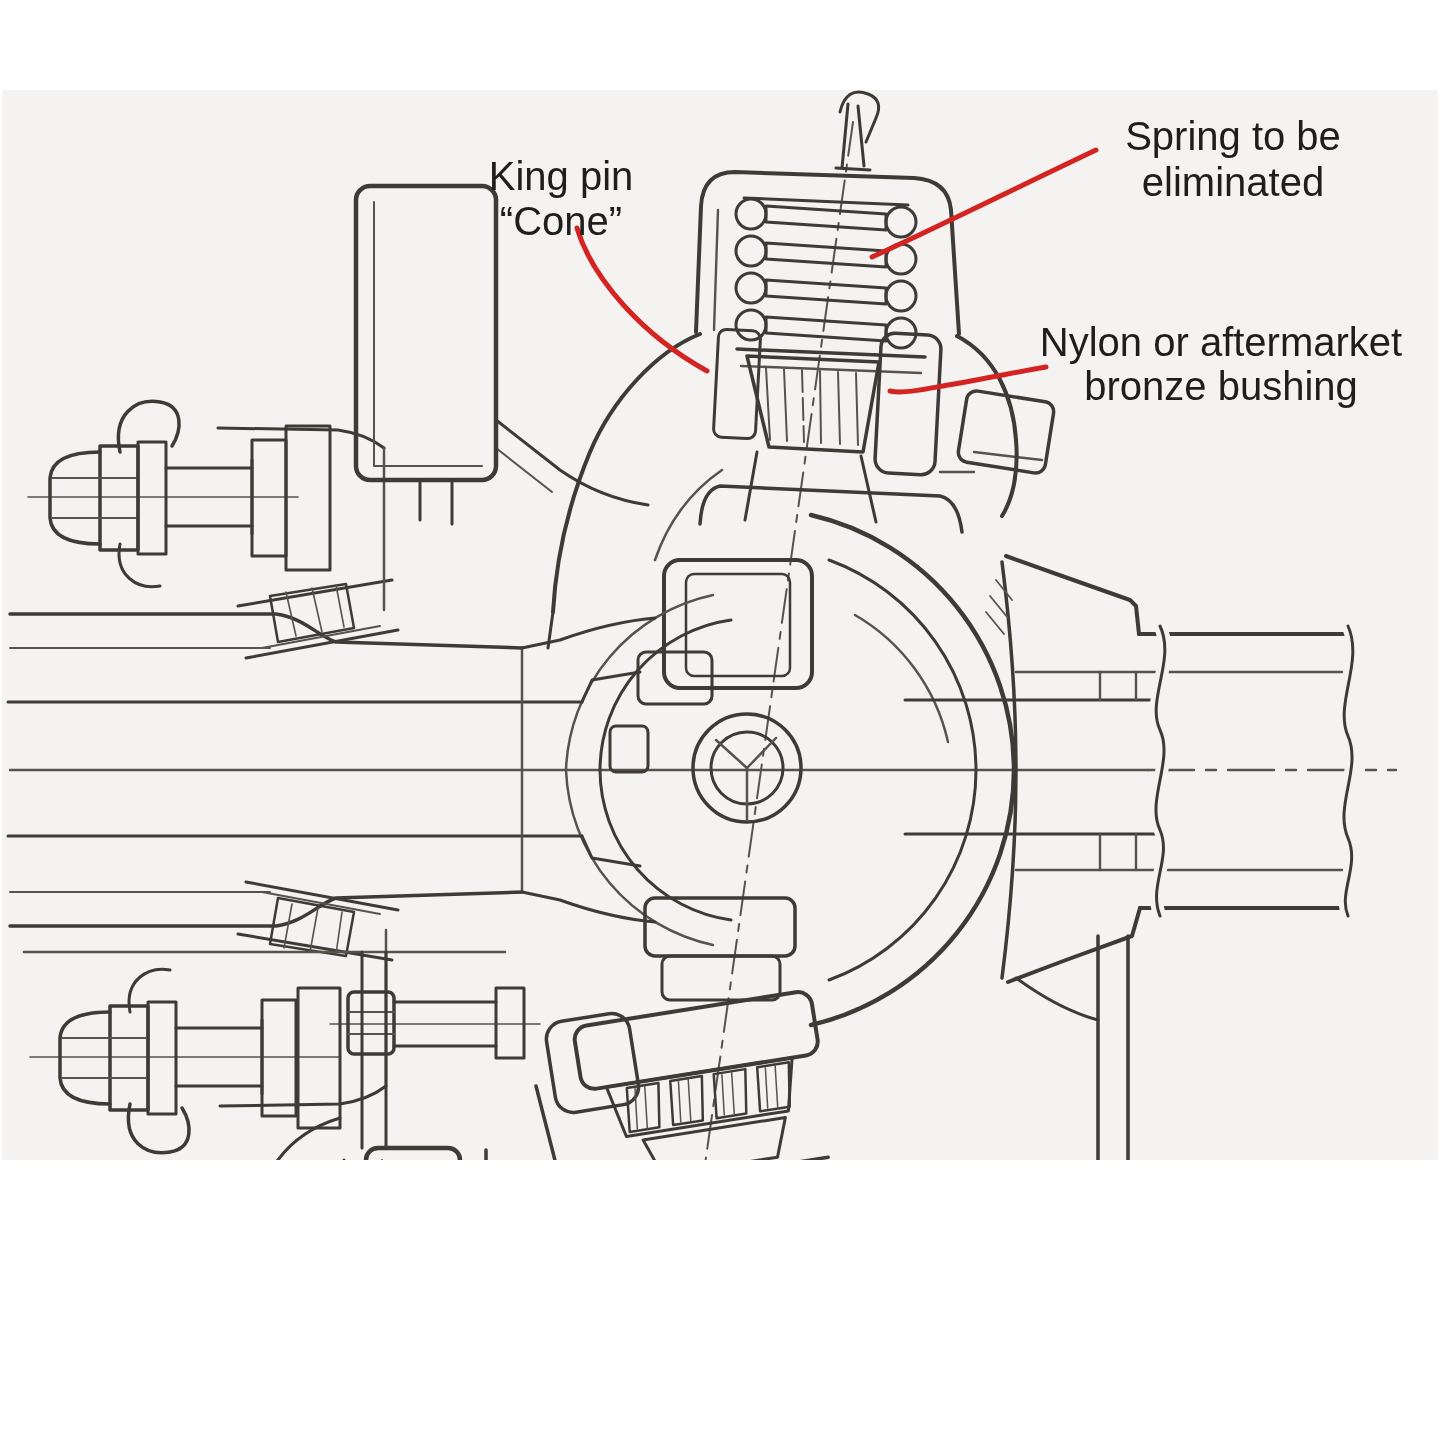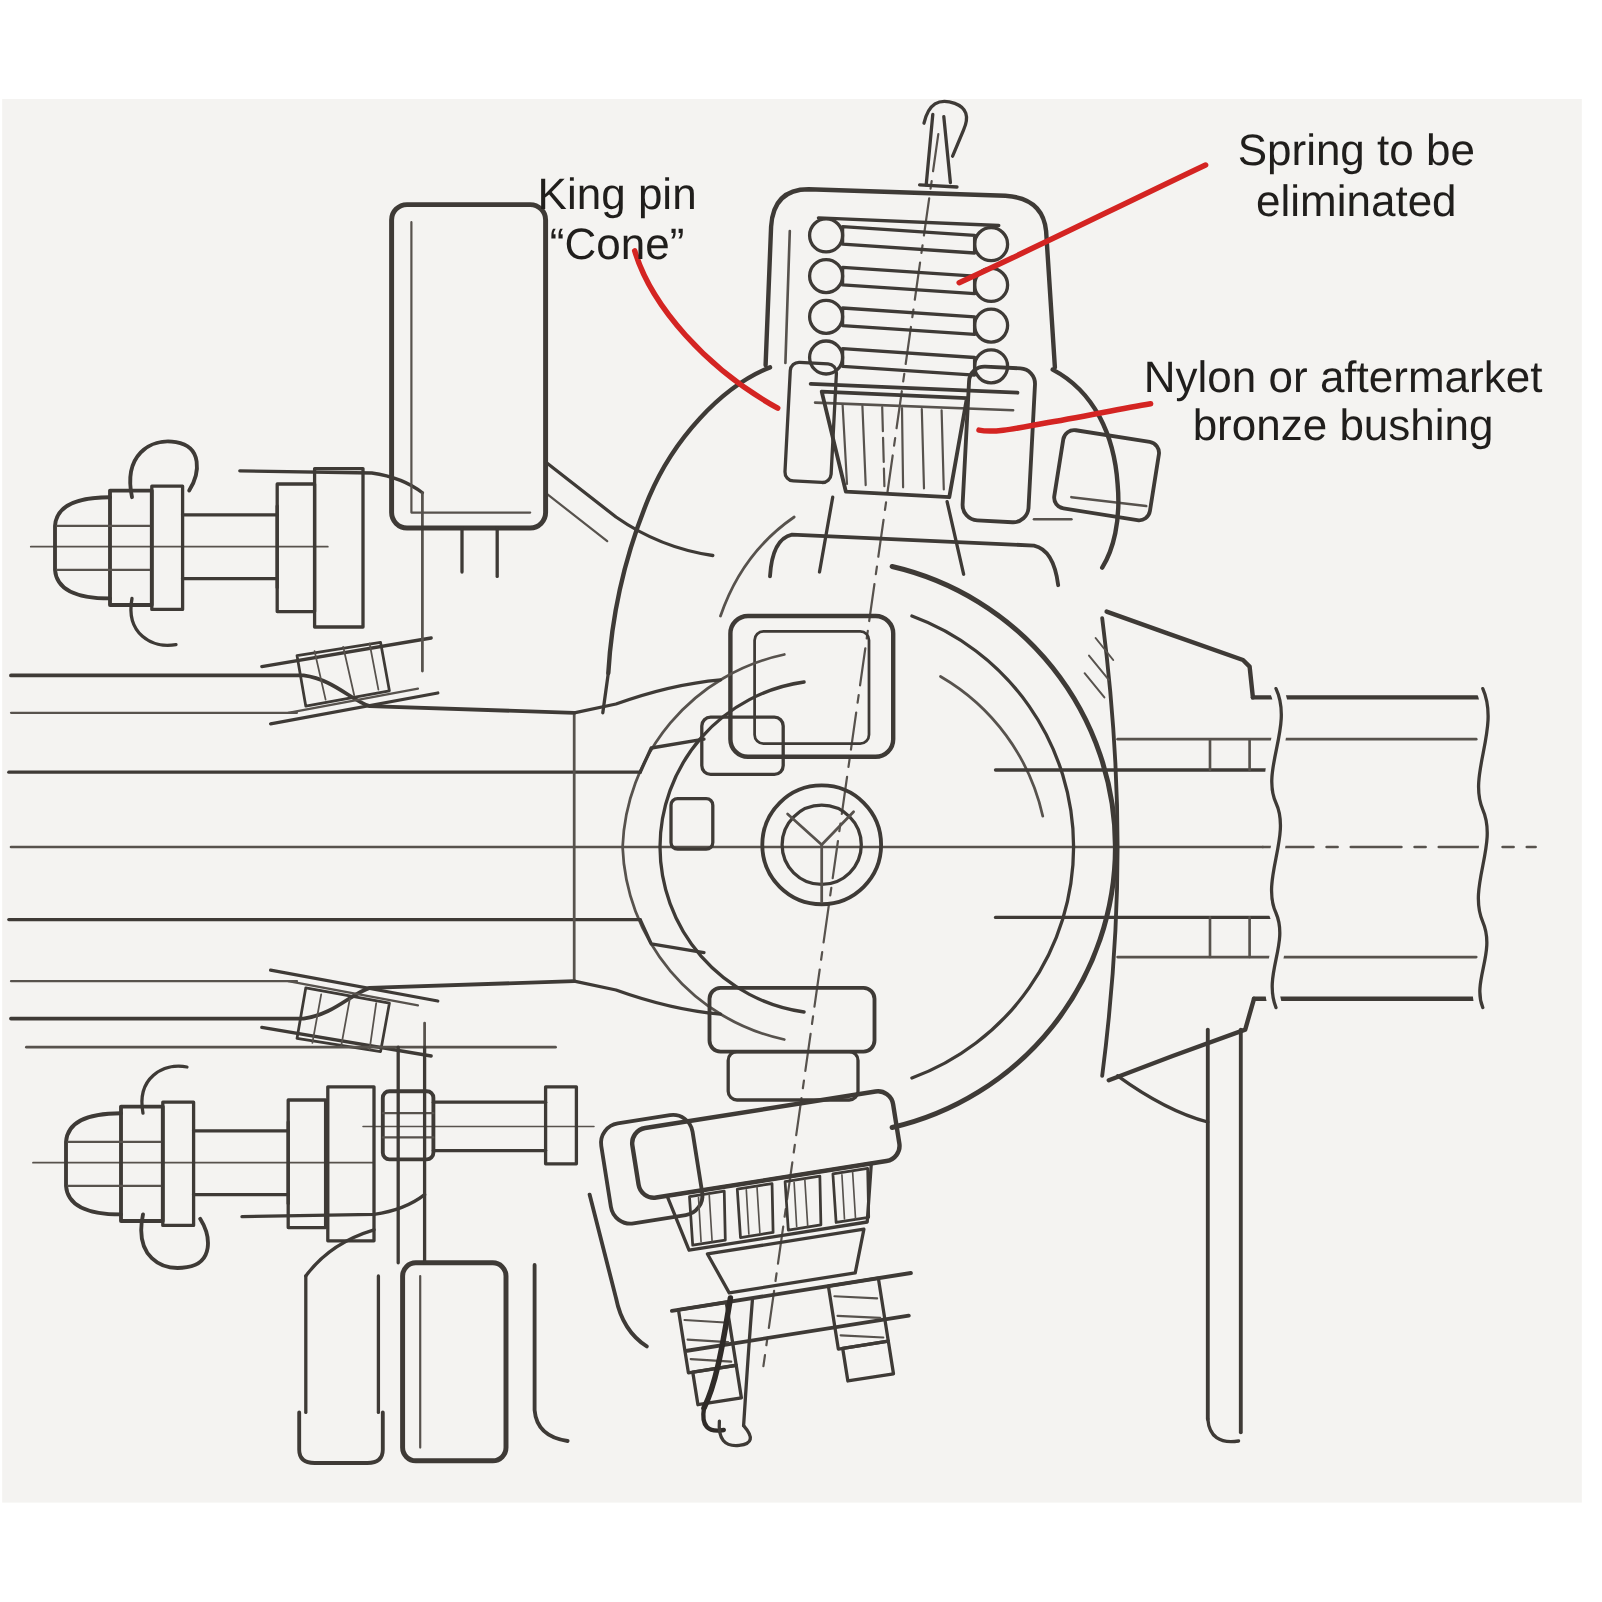--- a/index.html
+++ b/index.html
@@ -1,17 +1,17 @@
 <!DOCTYPE html>
 <html><head>
 <meta charset="utf-8">
 <style>
   html,body{margin:0;padding:0;background:#ffffff;}
   .stage{
-    position:relative;width:1456px;height:1456px;background:#ffffff;overflow:hidden;
+    position:relative;width:1456px;height:1160px;background:#ffffff;overflow:hidden;
     font-family:"Liberation Sans", sans-serif;
   }
   svg{position:absolute;left:0;top:0;}
   .ink{stroke:#3e3a36;fill:none;stroke-linecap:round;stroke-linejoin:round;}
   .ink-thin{stroke:#57524d;fill:none;stroke-linecap:round;stroke-linejoin:round;}
   .label-text{
     font-family:"Liberation Sans", sans-serif;
     font-size:40px;fill:#201e1c;text-anchor:middle;
   }
   .red{stroke:#d42422;fill:none;stroke-width:5;stroke-linecap:round;}

